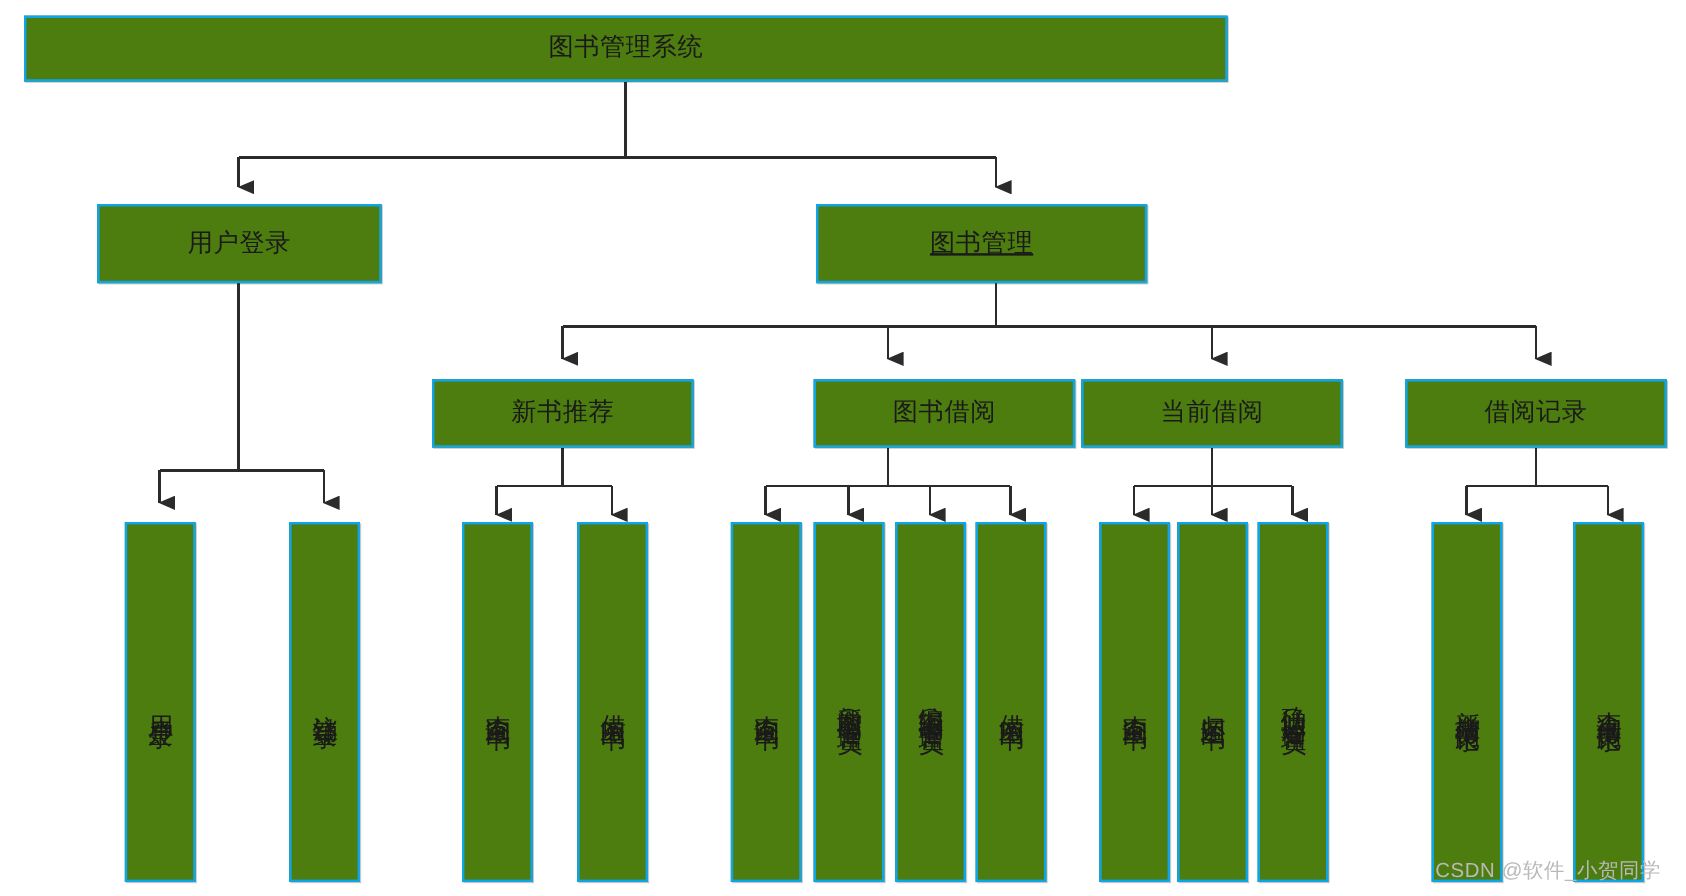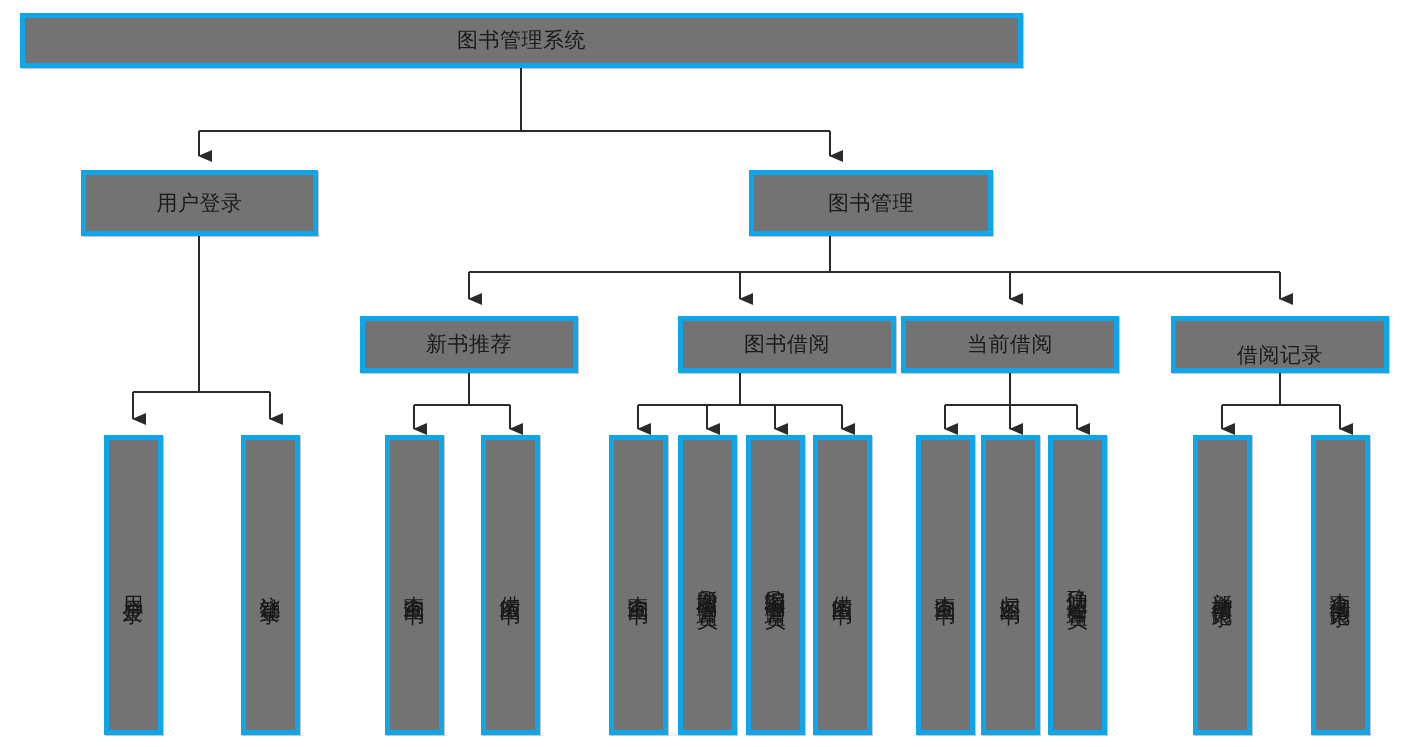--- a/index.html
+++ b/index.html
@@ -21,22 +21,22 @@
     position: absolute;
     left: 0;
     top: 0;
     width: 1405px;
     height: 747px;
     pointer-events: none;
   }
   .node {
     position: absolute;
     box-sizing: border-box;
-    background: #737373;
-    border: 5px solid #0ea5e9;
+    background: #4d7c0f;
+    border: 2px solid #0ea5e9;
     box-shadow: 1px 1px 0 rgba(0,0,0,0.22);
     display: flex;
     align-items: center;
     justify-content: center;
     color: #1a1a1a;
   }
   .node .lbl {
     display: block;
     text-align: center;
     line-height: 1.18;
@@ -120,34 +120,34 @@
     </g>
   </svg>
 
   <div class="node horiz" style="left:20px; top:13px; width:1003px; height:55px;">
     <span class="lbl">图书管理系统</span>
   </div>
 
   <div class="node horiz" style="left:81px; top:170px; width:237px; height:66px;">
     <span class="lbl">用户登录</span>
   </div>
-  <div class="node horiz" style="left:749px; top:170px; width:244px; height:66px;">
+  <div class="node horiz" style="left:680px; top:170px; width:276px; height:66px;text-decoration:underline;">
     <span class="lbl">图书管理</span>
   </div>
 
   <div class="node horiz" style="left:360px; top:316px; width:218px; height:57px;justify-content:center;">
     <span class="lbl">新书推荐</span>
   </div>
   <div class="node horiz" style="left:631px; top:316px; width:218px; height:57px;margin-left:47px;">
     <span class="lbl">图书借阅</span>
   </div>
   <div class="node horiz" style="left:901px; top:316px; width:218px; height:57px;">
     <span class="lbl">当前借阅</span>
   </div>
-  <div class="node horiz" style="left:1171px; top:316px; width:218px; height:57px;align-items:flex-end;">
+  <div class="node horiz" style="left:1171px; top:316px; width:218px; height:57px;">
     <span class="lbl">借阅记录</span>
   </div>
 
   <div class="node vert" style="left:104px; top:435px; width:59px; height:300px;">
     <span class="lbl">用户登录</span>
   </div>
   <div class="node vert" style="left:241px; top:435px; width:59px; height:300px;">
     <span class="lbl">注销登录</span>
   </div>
 
@@ -181,14 +181,15 @@
     <span class="lbl">确认归还（管理员）</span>
   </div>
 
   <div class="node vert" style="left:1193px; top:435px; width:59px; height:300px;">
     <span class="lbl">新增借阅记录</span>
   </div>
   <div class="node vert" style="left:1311px; top:435px; width:59px; height:300px;">
     <span class="lbl">查询借阅记录</span>
   </div>
 
+  <div class="watermark" style="left:1196px; top:714px;">CSDN @软件_小贺同学</div>
 
 </div>
 
 </body></html>

